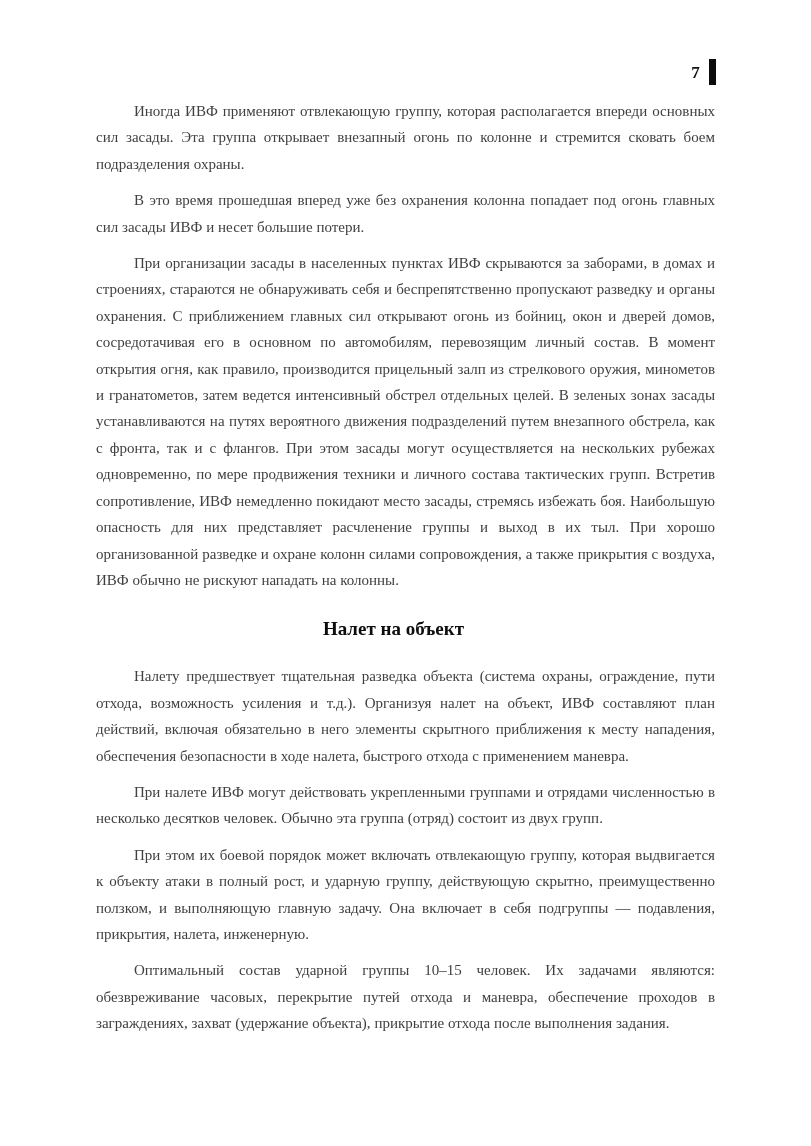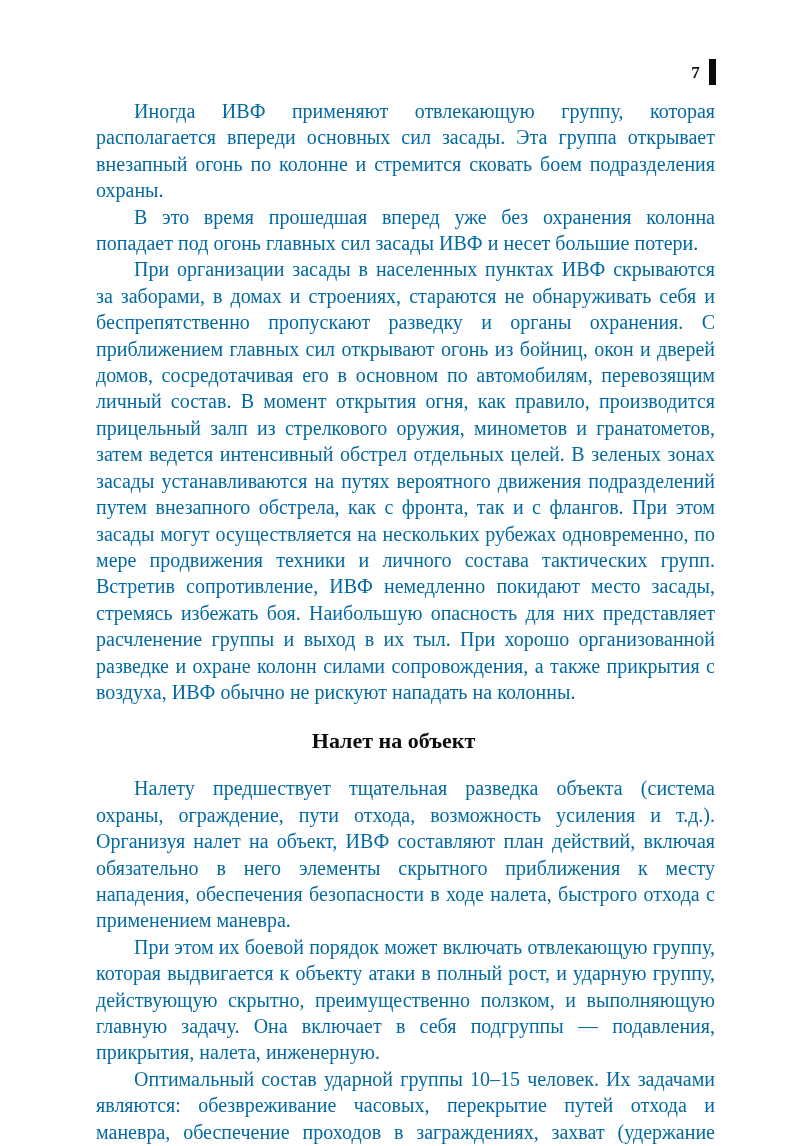--- a/index.html
+++ b/index.html
@@ -50,38 +50,38 @@
   
   .textblock {
     position: absolute;
     left: 96px;
     top: 98px;
     width: 619px;
   }
 
   p.para {
     margin: 0;
-    font-size: 20px;
+    font-size: 15px;
     line-height: 26.4px;
     text-align: justify;
     text-indent: 38px;
     hyphens: manual;
     -webkit-hyphens: manual;
     word-spacing: 0.1px;
-    color: #0369a1;
+    color: #404040;
   }
 
   p.para + p.para {
-    margin-top: 0;
+    margin-top: 10px;
   }
 
   
   h2.section-heading {
     margin: 0;
-    font-size: 22px;
+    font-size: 19px;
     font-weight: 700;
     line-height: 26px;
     text-align: center;
     text-indent: 0;
     color: #0d0d0d;
     padding-top: 23px;
     padding-bottom: 21px;
     padding-right: 24px;
   }
 
@@ -106,20 +106,21 @@
 
     <p class="para">В это время прошедшая вперед уже без охранения колонна попадает под огонь главных сил засады ИВФ и несет большие потери.</p>
 
     <p class="para">При организации засады в населенных пунктах ИВФ скрываются за заборами, в домах и строениях, стараются не обнаруживать себя и беспрепятственно пропускают разведку и органы охранения. С приближением главных сил открывают огонь из бойниц, окон и дверей домов, сосредотачивая его в основном по автомобилям, перевозящим личный состав. В момент открытия огня, как правило, производится прицельный залп из стрелкового оружия, минометов и гранатометов, затем ведется интенсивный обстрел отдельных целей. В зеленых зонах засады устанавливаются на путях вероятного движения подразделений путем внезапного обстрела, как с фронта, так и с флангов. При этом засады могут осуществляется на нескольких рубежах одновременно, по мере продвижения техники и личного состава тактических групп. Встретив сопротивление, ИВФ немедленно покидают место засады, стремясь избежать боя. Наибольшую опасность для них представляет расчленение группы и выход в их тыл. При хорошо организованной разведке и охране колонн силами сопровождения, а также прикрытия с воздуха, ИВФ обычно не рискуют нападать на колонны.</p>
 
     <h2 class="section-heading">Налет на объект</h2>
 
     <p class="para">Налету предшествует тщательная разведка объекта (система охраны, ограждение, пути отхода, возможность усиления и т.д.). Организуя налет на объект, ИВФ составляют план действий, включая обязательно в него элементы скрытного приближения к месту нападения, обеспечения безопасности в ходе налета, быстрого отхода с применением маневра.</p>
 
 
+    <p class="para">При налете ИВФ могут действовать укрепленными группами и отрядами численностью в несколько десятков человек. Обычно эта группа (отряд) состоит из двух групп.</p>
 
     <p class="para">При этом их боевой порядок может включать отвлекающую группу, которая выдвигается к объекту атаки в полный рост, и ударную группу, действующую скрытно, преимущественно ползком, и выполняющую главную задачу. Она включает в себя подгруппы — подавления, прикрытия, налета, инженерную.</p>
 
     <p class="para">Оптимальный состав ударной группы 10–15 человек. Их задачами являются: обезвреживание часовых, перекрытие путей отхода и маневра, обеспечение проходов в заграждениях, захват (удержание объекта), прикрытие отхода после выполнения задания.</p>
 
   </div>
 
 </div>
 
 </body></html>

